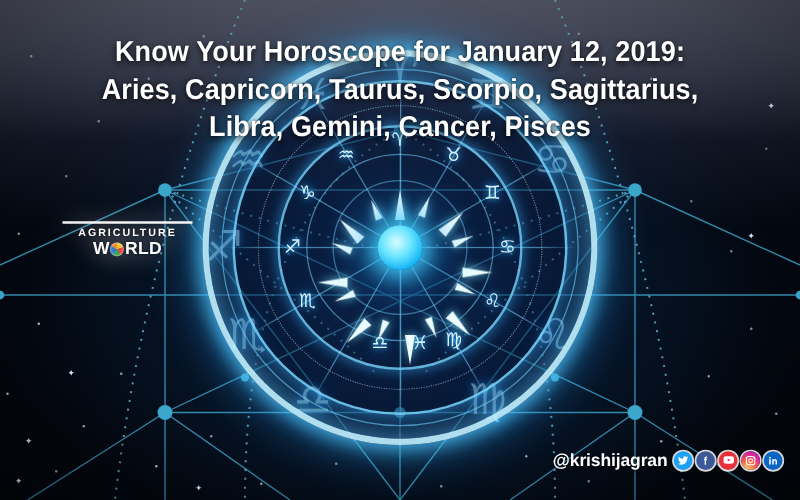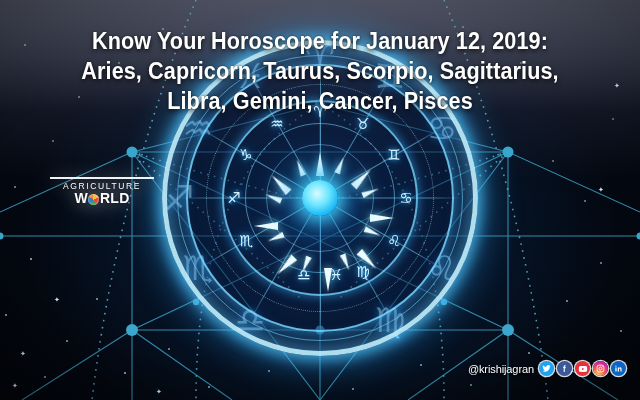--- a/index.html
+++ b/index.html
@@ -118,21 +118,21 @@
     text-align:center;
     filter:drop-shadow(0 0 9px rgba(255,255,255,.45));
   }
   .logo-top{
     font-size:19px;font-weight:bold;line-height:20px;letter-spacing:-.4px;
   }
   .logo-top .k{color:#7ac943;}
   .logo-top .j{color:#e8252a;}
   .logo-rule{height:2px;background:#ffffff;margin:1px 10px 2px 10px;opacity:.95;}
   .logo-agri{
-    font-size:8.5px;font-weight:normal;letter-spacing:1.6px;color:#ffffff;line-height:10px;
+    font-size:8.5px;font-weight:bold;letter-spacing:1.6px;color:#ffffff;line-height:10px;
     text-shadow:0 0 3px rgba(0,0,0,.5);
   }
   .logo-world{
     font-size:14px;font-weight:bold;letter-spacing:.3px;color:#ffffff;line-height:15px;
     display:flex;align-items:center;justify-content:center;gap:0px;
     text-shadow:0 0 3px rgba(0,0,0,.55);
   }
   .globe{
     display:inline-block;width:11px;height:11px;border-radius:50%;
     background:conic-gradient(#f2c230 0deg 70deg,#e8453c 70deg 140deg,#3fa34d 140deg 215deg,#2d7fd1 215deg 300deg,#f2862f 300deg 360deg);
@@ -140,21 +140,21 @@
     margin:0 .5px;
     position:relative;top:1px;
   }
 
   
   .social{
     position:absolute;right:14px;bottom:24px;
     display:flex;align-items:center;gap:3px;
   }
   .handle{
-    color:#ffffff;font-size:11px;font-weight:normal;letter-spacing:-.1px;
+    color:#ffffff;font-size:14px;font-weight:bold;letter-spacing:-.1px;
     text-shadow:0 1px 3px rgba(0,0,0,.8);margin-right:2px;margin-left:20px;
   }
   .sicon{
     width:15px;height:15px;border-radius:50%;
     display:flex;align-items:center;justify-content:center;
     color:#fff;font-size:8px;font-weight:bold;
     box-shadow:0 0 0 1.3px rgba(255,255,255,.85);
     font-family:"DejaVu Sans",sans-serif;line-height:1;
   }
   .s-tw{background:#1da1f2;}

